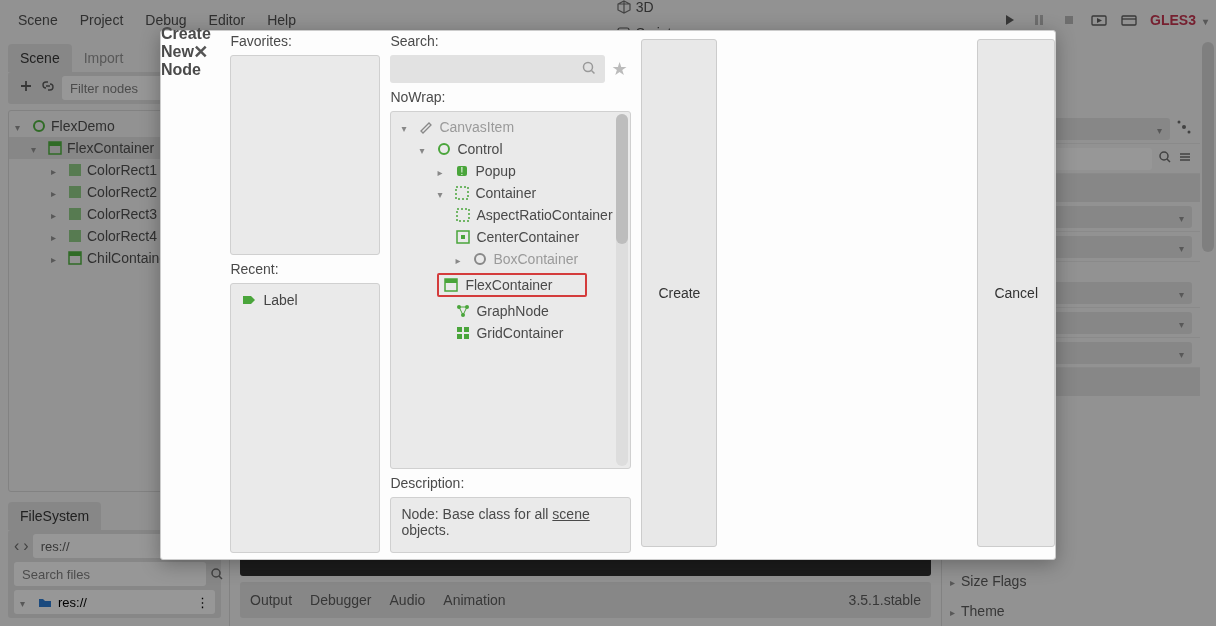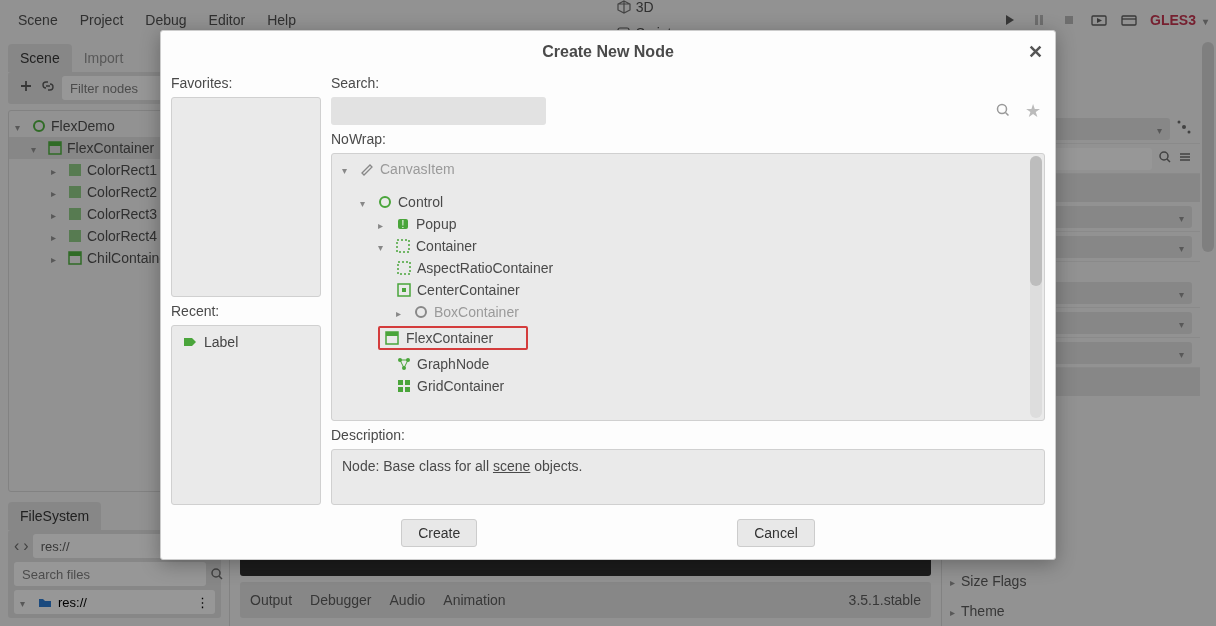--- a/index.html
+++ b/index.html
@@ -53,21 +53,21 @@
   
   .rc-inner { flex:1; display:flex; flex-direction:column; }
   .rc-scroll { width:16px; background:#e0e0e0;}
   .rc-row { height:30px; display:flex; align-items:center; padding:0 8px; gap:6px; font-size:14px; color:#555; border-bottom:1px solid #d4d4d4;}
   .rc-row .sel { flex:1; background:#d0d0d0; height:22px; border-radius:3px; display:flex; align-items:center; padding:0 8px; justify-content:space-between;}
   .rc-row .label { flex:1; }
   .rc-section { height:28px; background:#d0d0d0; display:flex; align-items:center; padding:0 8px; font-size:14px; color:#444;}
   .rc-list .rc-row { border-bottom:none; }
 
   
-  .dialog { position:absolute; z-index: 100; left:160px; top:30px; width:896px; height:530px; background:#fdfdfd; border:1px solid #ccc; border-radius:3px; box-shadow: 0 4px 20px rgba(0,0,0,.3); display:flex; flex-direction:column; }
+  .dialog { position:absolute; z-index: 100; left:160px; top:30px; width:896px; height:530px; background:#fdfdfd; border:1px solid #ccc; border-radius:3px; box-shadow: 0 4px 20px rgba(0,0,0,.3); display:flex; }
   .dialog-title { height:42px; display:flex; align-items:center; justify-content:center; font-size:16px; font-weight:600; color:#4a4a4a; position:relative;}
   .dialog-close { position:absolute; right:12px; top:10px; font-size:18px; color:#555;}
   .dialog-body { flex:1; display:flex; padding:0 10px 6px 10px; gap:10px;}
   .dcol-left { width:150px; display:flex; flex-direction:column; gap:4px;}
   .dcol-right { flex:1; display:flex; flex-direction:column; gap:4px;}
   .dlabel { font-size:14px; color:#4a4a4a; padding:2px 0;}
   .dpanel { border:1px solid #d0d0d0; background:#eaeaea; border-radius:3px;}
   .fav-panel { height:200px; }
   .recent-panel { flex:1; padding:4px;}
   .recent-item { display:flex; align-items:center; gap:6px; padding:4px 6px; font-size:14px; color:#444;}
@@ -76,21 +76,21 @@
   .search-row .star { width:20px; color:#bbb; font-size:18px;}
   .search-wrap { position: relative; flex:1; }
   .search-wrap .mag { position:absolute; right:8px; top:5px; color:#999;}
   .matches-panel { flex:1; padding:4px 0; overflow:auto; position:relative;}
   .matches-panel .mscroll { position:absolute; right:2px; top:2px; bottom:2px; width:12px; background:#ddd; border-radius:6px;}
   .matches-panel .mscroll .thumb { position:absolute; left:0; right:0; top:0; height:130px; background:#bdbdbd; border-radius:6px;}
 
   .mtree { font-size:14px; color:#4a4a4a;}
   .mtree .mrow { display:flex; align-items:center; gap:5px; padding:3px 6px;}
   .mtree .lvl0 { padding-left:10px;}
-  .mtree .lvl1 { padding-left:28px;margin-top:11px;}
+  .mtree .lvl1 { padding-left:28px;}
   .mtree .lvl2 { padding-left:46px;}
   .mtree .lvl3 { padding-left:64px;}
   .mtree .muted { color:#9a9a9a;}
   .mtree .highlight-box { border:2px solid #d43c3c; border-radius:2px; padding:2px 4px; margin-left:40px; min-width: 150px;}
   .mcon { width:16px; height:16px; display:inline-block; }
   .twisty { width:12px; color:#888;}
 
   .desc-panel { height:56px; padding:8px 10px; font-size:14px; color:#4a4a4a;}
   .desc-panel .b { font-weight:400;}
   .dialog-buttons { display:flex; justify-content:center; gap:260px; padding:8px 0 12px 0;}

